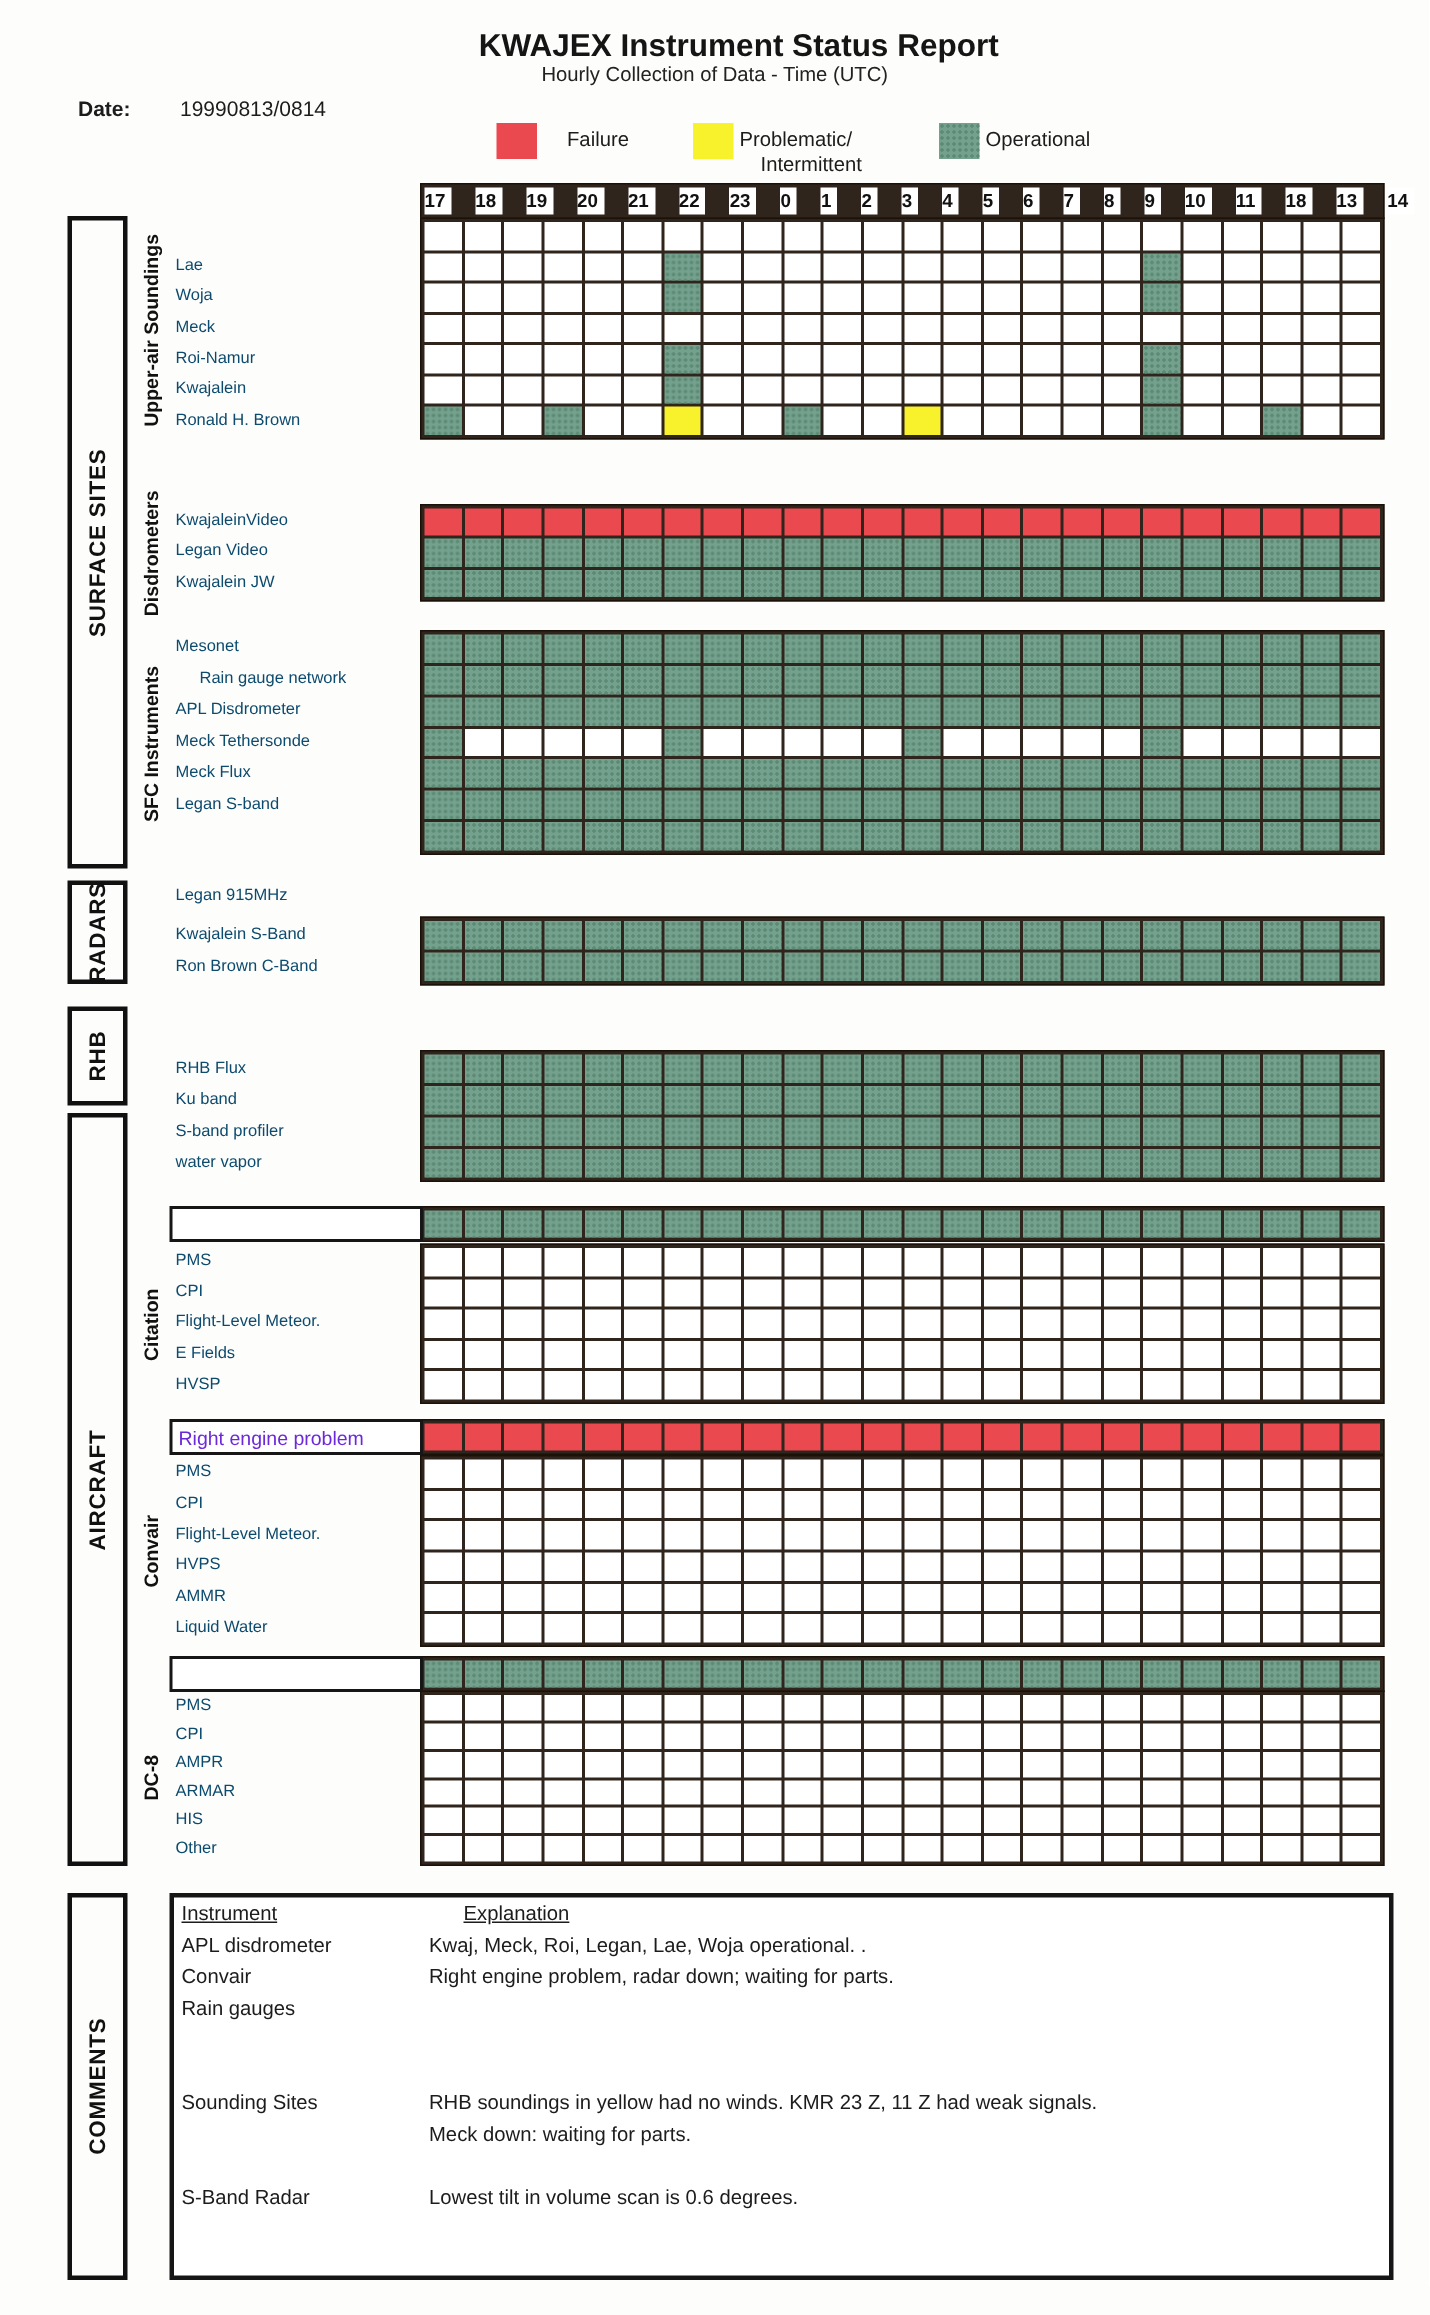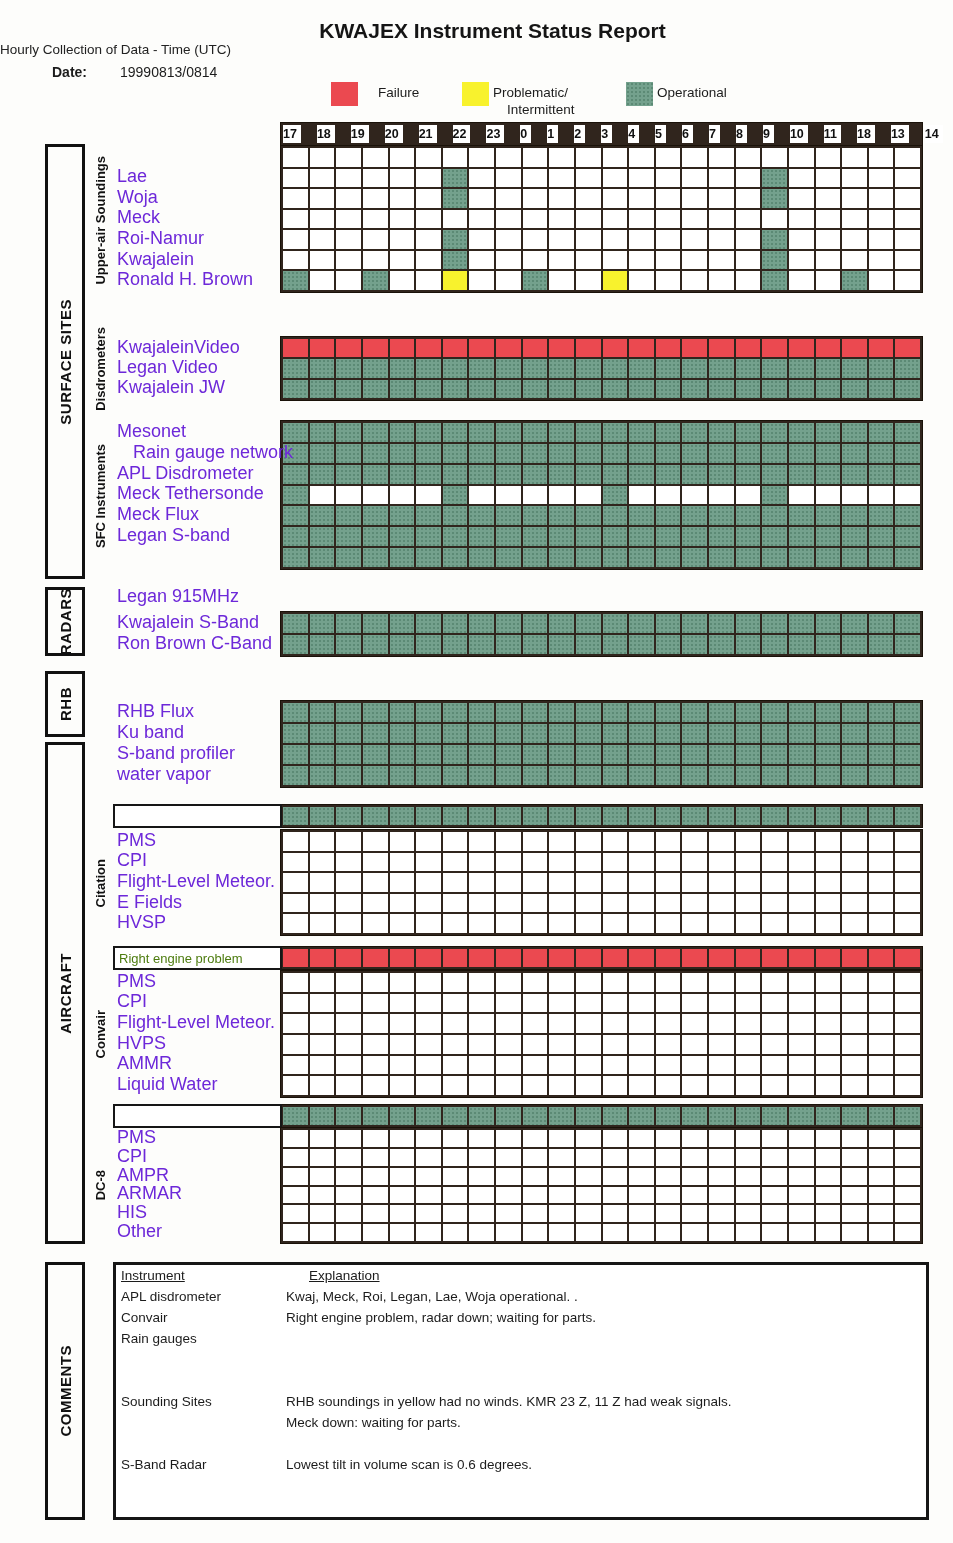--- a/index.html
+++ b/index.html
@@ -2,21 +2,21 @@
 <html style="--fail: #eb4950; --prob: #f8f22d; --op: #74a18d; --opdot: #5c8a75; --line: #30251d;"><head>
 <meta charset="utf-8">
 <style>
   html,body{margin:0;padding:0;background:#ffffff;}
   #page{
     position:relative; width:953px; height:1543px; background:#fdfdfb;
     font-family:"Liberation Sans","DejaVu Sans",sans-serif; color:#1c1c1c; overflow:hidden;
   }
   .title{position:absolute; top:19px; left:16px; width:100%; text-align:center;
          font-size:21px; font-weight:700; color:#151515;}
-  .subtitle{position:absolute; top:42px; left:0; width:100%; text-align:left;
+  .subtitle{position:absolute; top:42px; left:0; width:100%; text-align:center;
          font-size:13.5px; color:#222;}
   .date-label{position:absolute; left:52px; top:64px; font-size:14px; font-weight:700;}
   .date-value{position:absolute; left:120px; top:64px; font-size:14px;}
 
   .legend-item{position:absolute; top:82px; display:flex; gap:4px; align-items:flex-start;}
   .sw{width:27px; height:24px; flex:0 0 auto;}
   .legend-lines{font-size:13.5px; line-height:17px; padding-top:2px;}
   .legend-lines .l2{padding-left:14px;}
 
   .cellgrid{position:absolute; left:280px; width:643px; box-sizing:border-box;
@@ -25,24 +25,24 @@
   .c-E{background:#ffffff;}
   .c-O{background-color:var(--op);
        background-image:radial-gradient(var(--opdot) 1px, rgba(0,0,0,0) 1.3px);
        background-size:4px 4px;}
   .c-F{background:var(--fail);}
   .c-P{background:var(--prob);}
   .c-H{background:#fff; display:flex; align-items:center; justify-content:flex-end;
        padding-right:4px; box-sizing:border-box; font-weight:700; font-size:12.5px; color:#111;}
 
   .row-label{position:absolute; left:117px; width:162px; display:flex; align-items:center;
-       font-size:18px; color:#6d28d9; white-space:nowrap;}
+       font-size:11px; color:#0c4a6e; white-space:nowrap;}
   .banner-box{position:absolute; left:113px; width:169px; background:#fff;
        border:2px solid #161616; box-sizing:border-box; display:flex; align-items:center;
-       padding-left:4px; font-size:13px; color:#4d7c0f; white-space:nowrap;}
+       padding-left:4px; font-size:13px; color:#6d28d9; white-space:nowrap;}
 
   .rail-box{position:absolute; left:45px; width:40px; border:3px solid #111;
        box-sizing:border-box; display:flex; align-items:center; justify-content:center;
        background:transparent;}
   .vtext{writing-mode:vertical-rl; transform:rotate(180deg); white-space:nowrap;}
   .rail-text{font-weight:700; font-size:15px; letter-spacing:.5px; color:#111;}
   .sub-label{position:absolute; left:86px; width:28px; display:flex; align-items:center;
        justify-content:center;}
   .sub-label .vtext{font-weight:700; font-size:13px; color:#111;}
 

